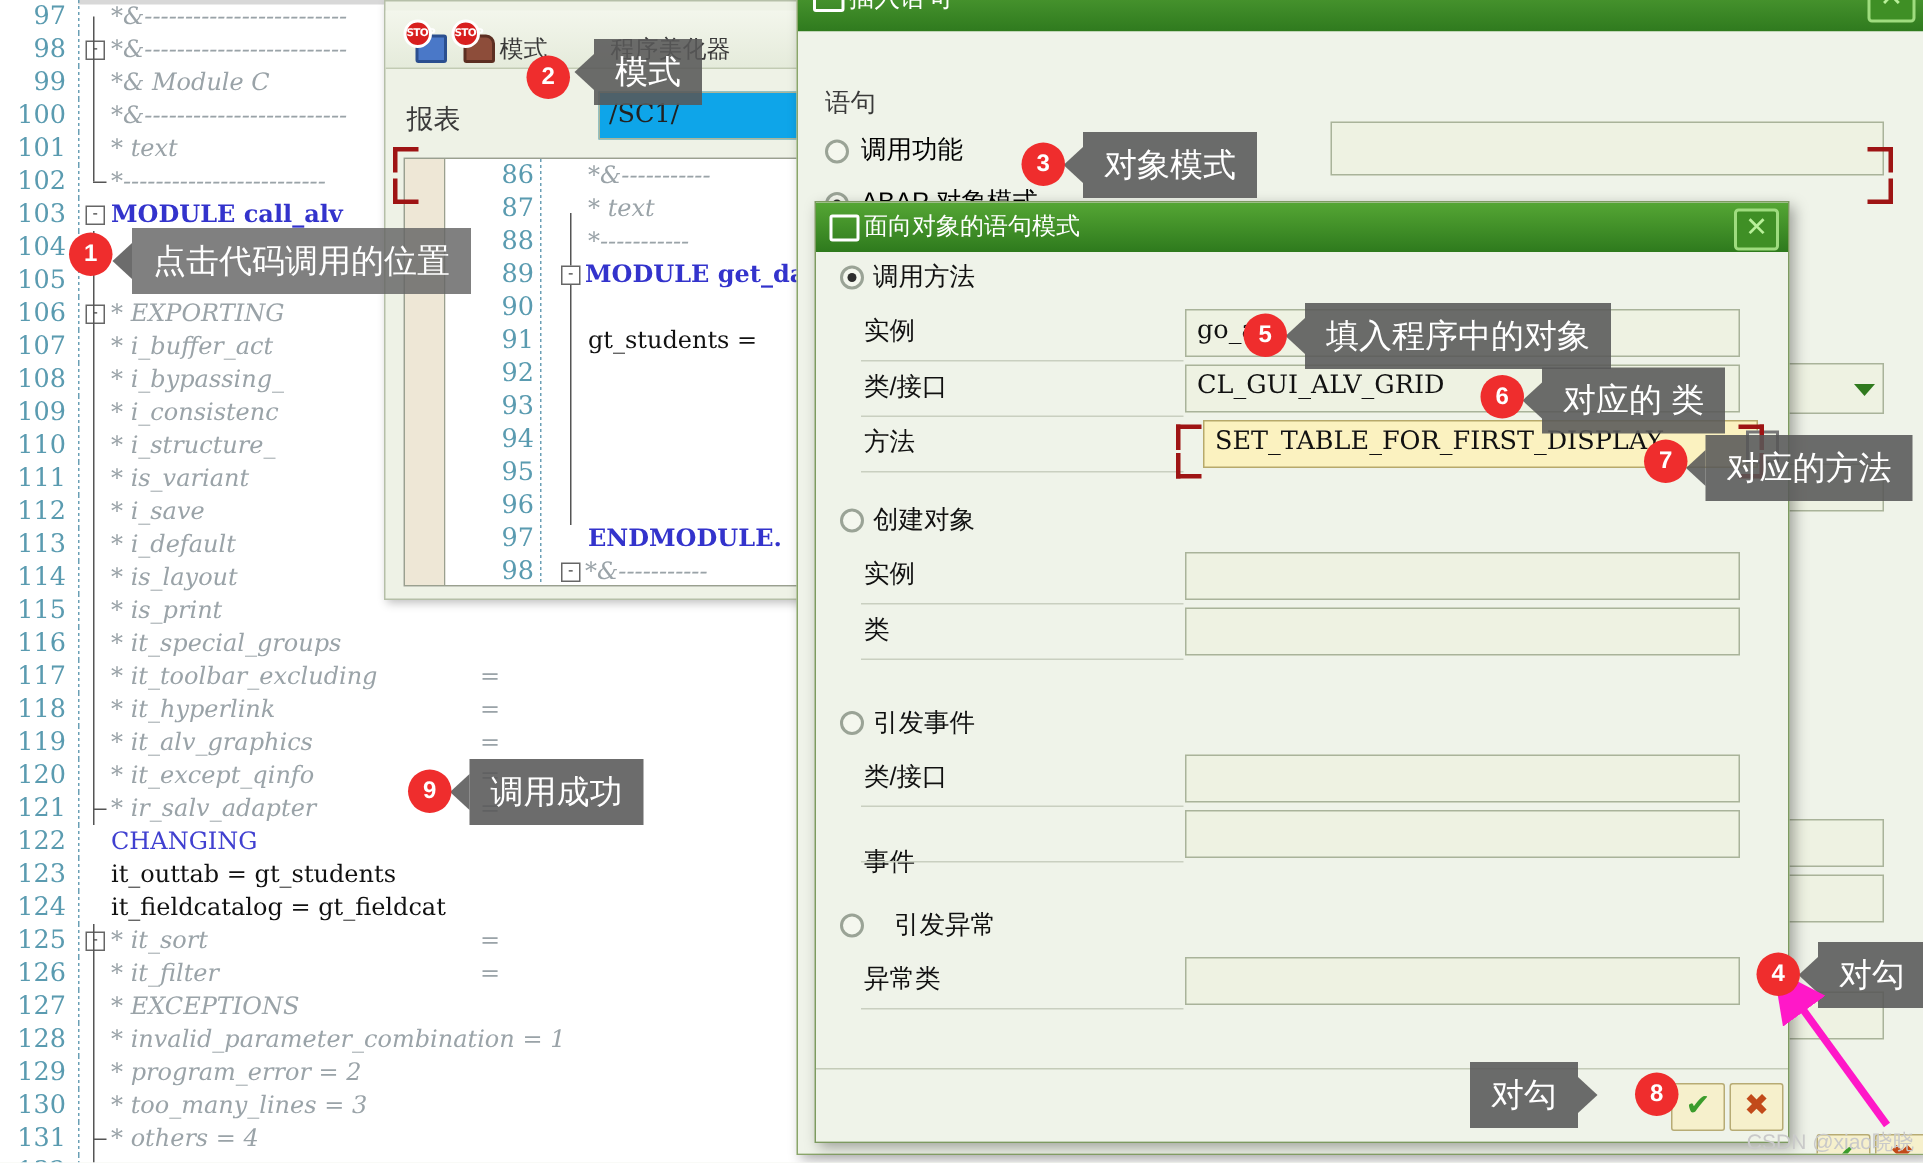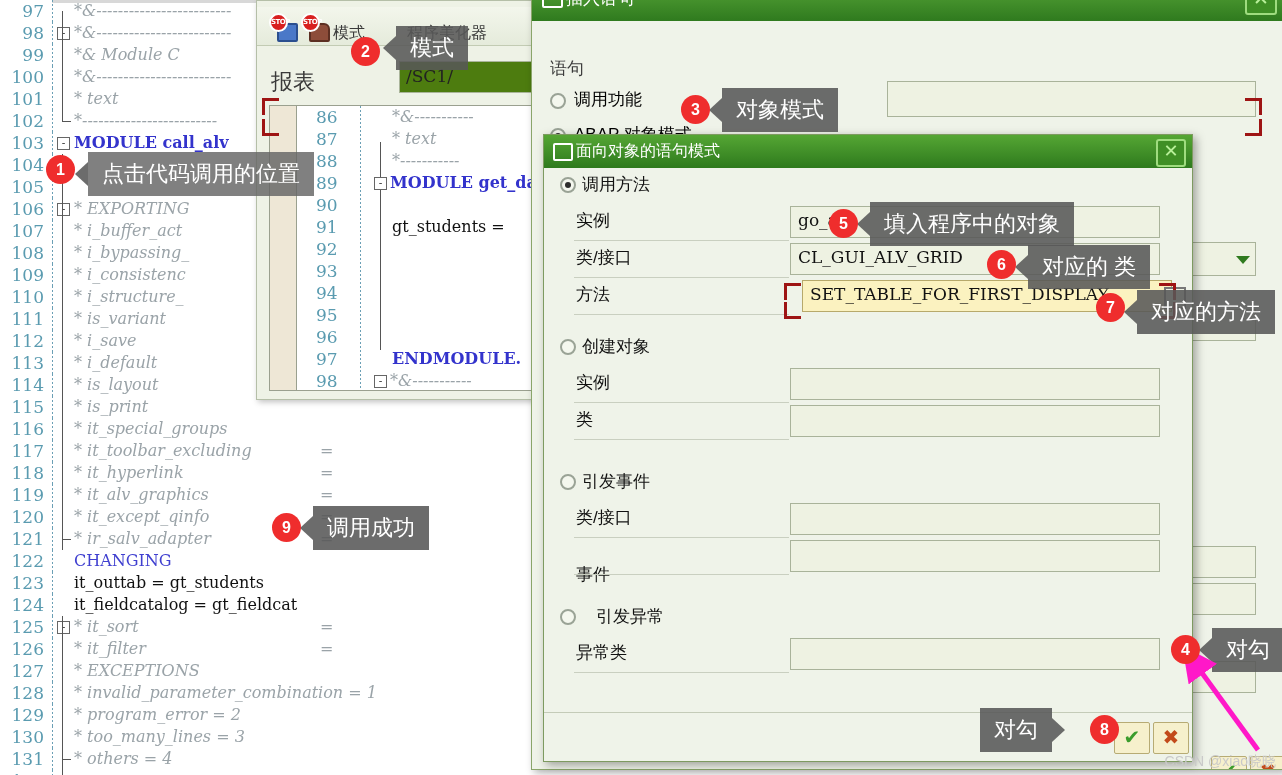--- a/index.html
+++ b/index.html
@@ -38,31 +38,31 @@
     background:linear-gradient(#f3f6ec,#e5ebdb);border-bottom:1px solid #c2cbb3;}
   .stopicon{position:absolute;top:6px;width:26px;height:26px;}
   .stop-circ{position:absolute;left:0;top:0;width:19px;height:19px;border-radius:50%;
     background:#d81f1f;border:2px solid #fff;box-sizing:border-box;}
   .stop-circ b{position:absolute;left:0;top:3px;width:100%;text-align:center;color:#fff;
     font-size:7px;font-family:"DejaVu Sans",sans-serif;letter-spacing:-.5px;}
   .stop-sub{position:absolute;left:8px;top:10px;width:17px;height:15px;border-radius:2px;}
   .mw-modelabel{position:absolute;left:76px;top:16px;font-size:16px;color:#3a3a3a;}
   .mw-title{position:absolute;left:150px;top:16px;font-size:16px;color:#3a3a3a;}
   .mw-row2{position:absolute;left:0;top:58px;width:100%;height:40px;}
-  .mw-row2 .lbl{position:absolute;left:14px;top:8px;font-size:22px;color:#3a3a3a;}
+  .mw-row2 .lbl{position:absolute;left:14px;top:8px;font-size:18px;color:#3a3a3a;}
   .mw-field{position:absolute;left:142px;top:2px;width:148px;height:30px;
-    background:#4d7c0f;border:1px solid #aab59a;}
+    background:#0ea5e9;border:1px solid #aab59a;}
   .mw-field span{position:absolute;left:6px;top:4px;font-size:17px;color:#222;
     font-family:"DejaVu Serif","Liberation Serif",serif;}
   .mw-code{position:absolute;left:12px;top:104px;right:4px;bottom:8px;background:#fff;
     border:1px solid #9aa08f;overflow:hidden;}
   .mw-code .stripe{position:absolute;left:0;top:0;bottom:0;width:26px;background:#eee7d6;border-right:1px solid #9aa08f;}
   .mw-code .stripe2{position:absolute;left:27px;top:0;bottom:0;width:18px;background:#fff;}
   .mwrow{position:relative;height:22px;line-height:22px;white-space:nowrap;}
-  .mw-num{position:absolute;left:46px;width:40px;color:#5a9bb0;
+  .mw-num{position:absolute;left:46px;width:40px;text-align:right;color:#5a9bb0;
     font-family:"DejaVu Serif","Liberation Serif",serif;font-size:17px;}
   .mw-dot{position:absolute;left:90px;top:0;bottom:0;width:1px;
     background:repeating-linear-gradient(to bottom,#6a9fb5 0 2px,transparent 2px 4px);}
   .mw-txt{position:absolute;left:100px;top:0;font-family:"DejaVu Serif","Liberation Serif",serif;font-size:16px;}
   .mw-tree{position:absolute;left:110px;top:0;bottom:0;width:1px;background:#555;}
 
   
   #outerdlg{position:absolute;left:531px;top:-22px;width:751px;height:790px;
     background:#eff3e9;border:1px solid #8aa56a;box-shadow:3px 3px 8px rgba(0,0,0,.3);overflow:hidden;}
   #outerdlg .odlg-title{position:absolute;left:0;top:0;width:100%;height:42px;

